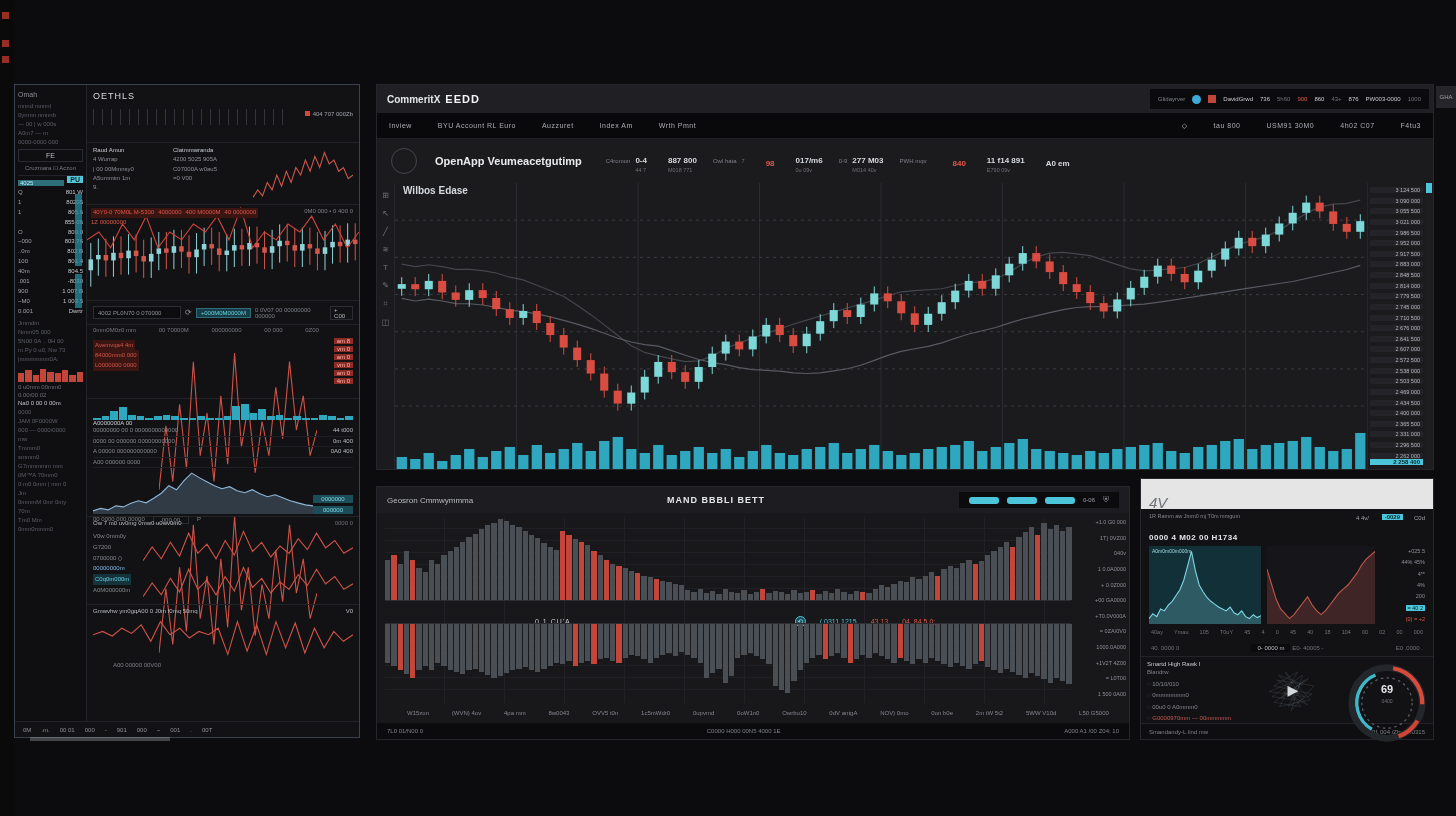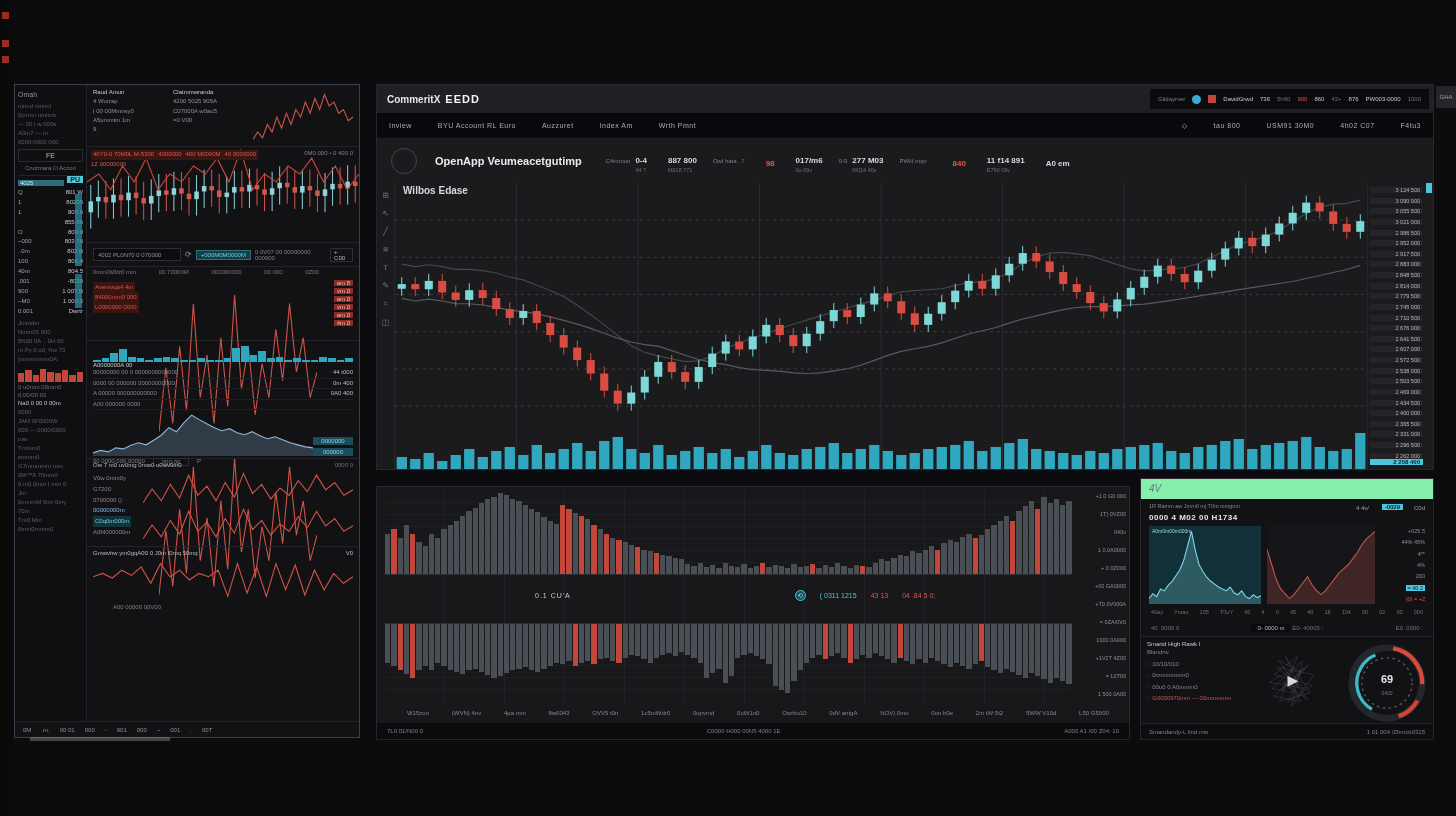--- a/index.html
+++ b/index.html
@@ -159,24 +159,24 @@
   .readout .ic { width:11px; height:11px; border-radius:50%; background:#1d4d58; border:1px solid #4cc4d9; color:#7fd7e4; font-size:7px; line-height:10px; text-align:center; margin-left:210px; }
   .readout .chip.cy { color:#4cc4d9; } .readout .chip.rd { color:#e0564a; }
   .bp-yaxis { width:58px; display:flex; flex-direction:column; justify-content:space-between; padding:6px 3px; }
   .bp-yaxis div { font-size:5.5px; color:#8d9096; text-align:right; }
   .bp-xaxis { height:20px; display:flex; justify-content:space-between; align-items:center; padding:0 20px 0 30px; }
   .bp-xaxis div { font-size:6px; color:#84878d; }
   .bp-status { height:16px; background:#0b0b0d; display:flex; align-items:center; justify-content:space-between; padding:0 10px; font-size:6px; color:#7d8087; }
 
   
   .insight { position:absolute; left:1140px; top:478px; width:294px; height:262px; background:#121215; border:1px solid #26262b; display:flex; flex-direction:column; font-size:6px; }
-  .in-logo { height:20px; background:#86efac; color:#6f7278; font-size:10px; font-style:italic; padding:4px 8px; }
+  .in-logo { height:20px; background:#e5e5e5; color:#6f7278; font-size:15px; font-style:italic; padding:15px 8px; }
   .in-card { padding:4px 8px 2px; position:relative; }
   .in-card .tt { color:#84878d; font-size:5.5px; }
-  .in-card .vv { color:#e4e6e9; font-weight:bold; font-size:8px; letter-spacing:.5px; margin-top:4px; }
+  .in-card .vv { color:#e4e6e9; font-weight:bold; font-size:8px; letter-spacing:.5px; margin-top:14px; }
   .in-card .bpre { position:absolute; right:64px; top:6px; color:#9ea1a7; }
   .in-card .bdg { position:absolute; right:30px; top:5px; background:#4cc4d9; color:#05272d; font-weight:bold; padding:0 3px; }
   .in-card .bdg2 { position:absolute; right:8px; top:6px; color:#9ea1a7; }
   .in-charts { height:80px; display:flex; padding:2px 8px 0; gap:6px; }
   .in-teal { width:112px; background:#123038; position:relative; }
   .in-teal .lab { position:absolute; left:3px; top:2px; color:#9fd9e2; font-size:5px; z-index:2; }
   .in-teal .spk { position:absolute; inset:0; }
   .in-red { flex:1; position:relative; background:#15151a; }
   .in-red .spk { position:absolute; inset:0; }
   .in-raxis { width:44px; display:flex; flex-direction:column; justify-content:space-between; padding:2px 0; }
@@ -330,20 +330,25 @@
             <div class="tiny">0 m0 0mm | mm 0</div>
             <div class="tiny">Jm</div>
             <div class="tiny">0mmmM 0mr 0my</div>
             <div class="tiny">70m</div>
             <div class="tiny">Tm0 Mm</div>
             <div class="tiny">0mm0mmm0</div>
           </div>
       </div>
 
       <div class="lmain">
+        <div class="sec s1">
+          <div class="t">OETHLS</div>
+          <div class="ticks"></div>
+          <div class="dot-lab">404 707 000Zb</div>
+        </div>
 
         <div class="sec s2">
           <div class="col">
               <div>Raud Amun</div>
               <div>4 Wurrap</div>
               <div>| 00 00Mmnsy0</div>
               <div>A5ummtm 1m</div>
               <div>9.</div>
             </div>
           <div class="col">
@@ -964,20 +969,33 @@
         </div>
         <div class="vscroll">
             <span class="seg"></span>
           </div>
       </div>
     </div>
   </div>
   <div class="corner-tab">GHA</div>
 
   <div class="bottom-panel">
+    <div class="bp-head">
+      <span class="t">Geosron Cmmwymmma</span>
+      <span class="c">MAND BBBLI BETT</span>
+      <span class="rbox">
+        <span style="display:flex;gap:8px">
+            <span class="pill"></span>
+            <span class="pill"></span>
+            <span class="pill"></span>
+          </span>
+        <span class="num">0-06</span>
+        <span class="shield">⛨</span>
+      </span>
+    </div>
     <div class="bp-body">
       <div class="bp-plot">
         <div class="band top hbars">
             <i style="height: 50%;"></i>
             <i class="neg" style="height: 55%;"></i>
             <i style="height: 45%;"></i>
             <i style="height: 60%;"></i>
             <i class="neg" style="height: 50%;"></i>
             <i style="height: 40%;"></i>
             <i style="height: 35%;"></i>

